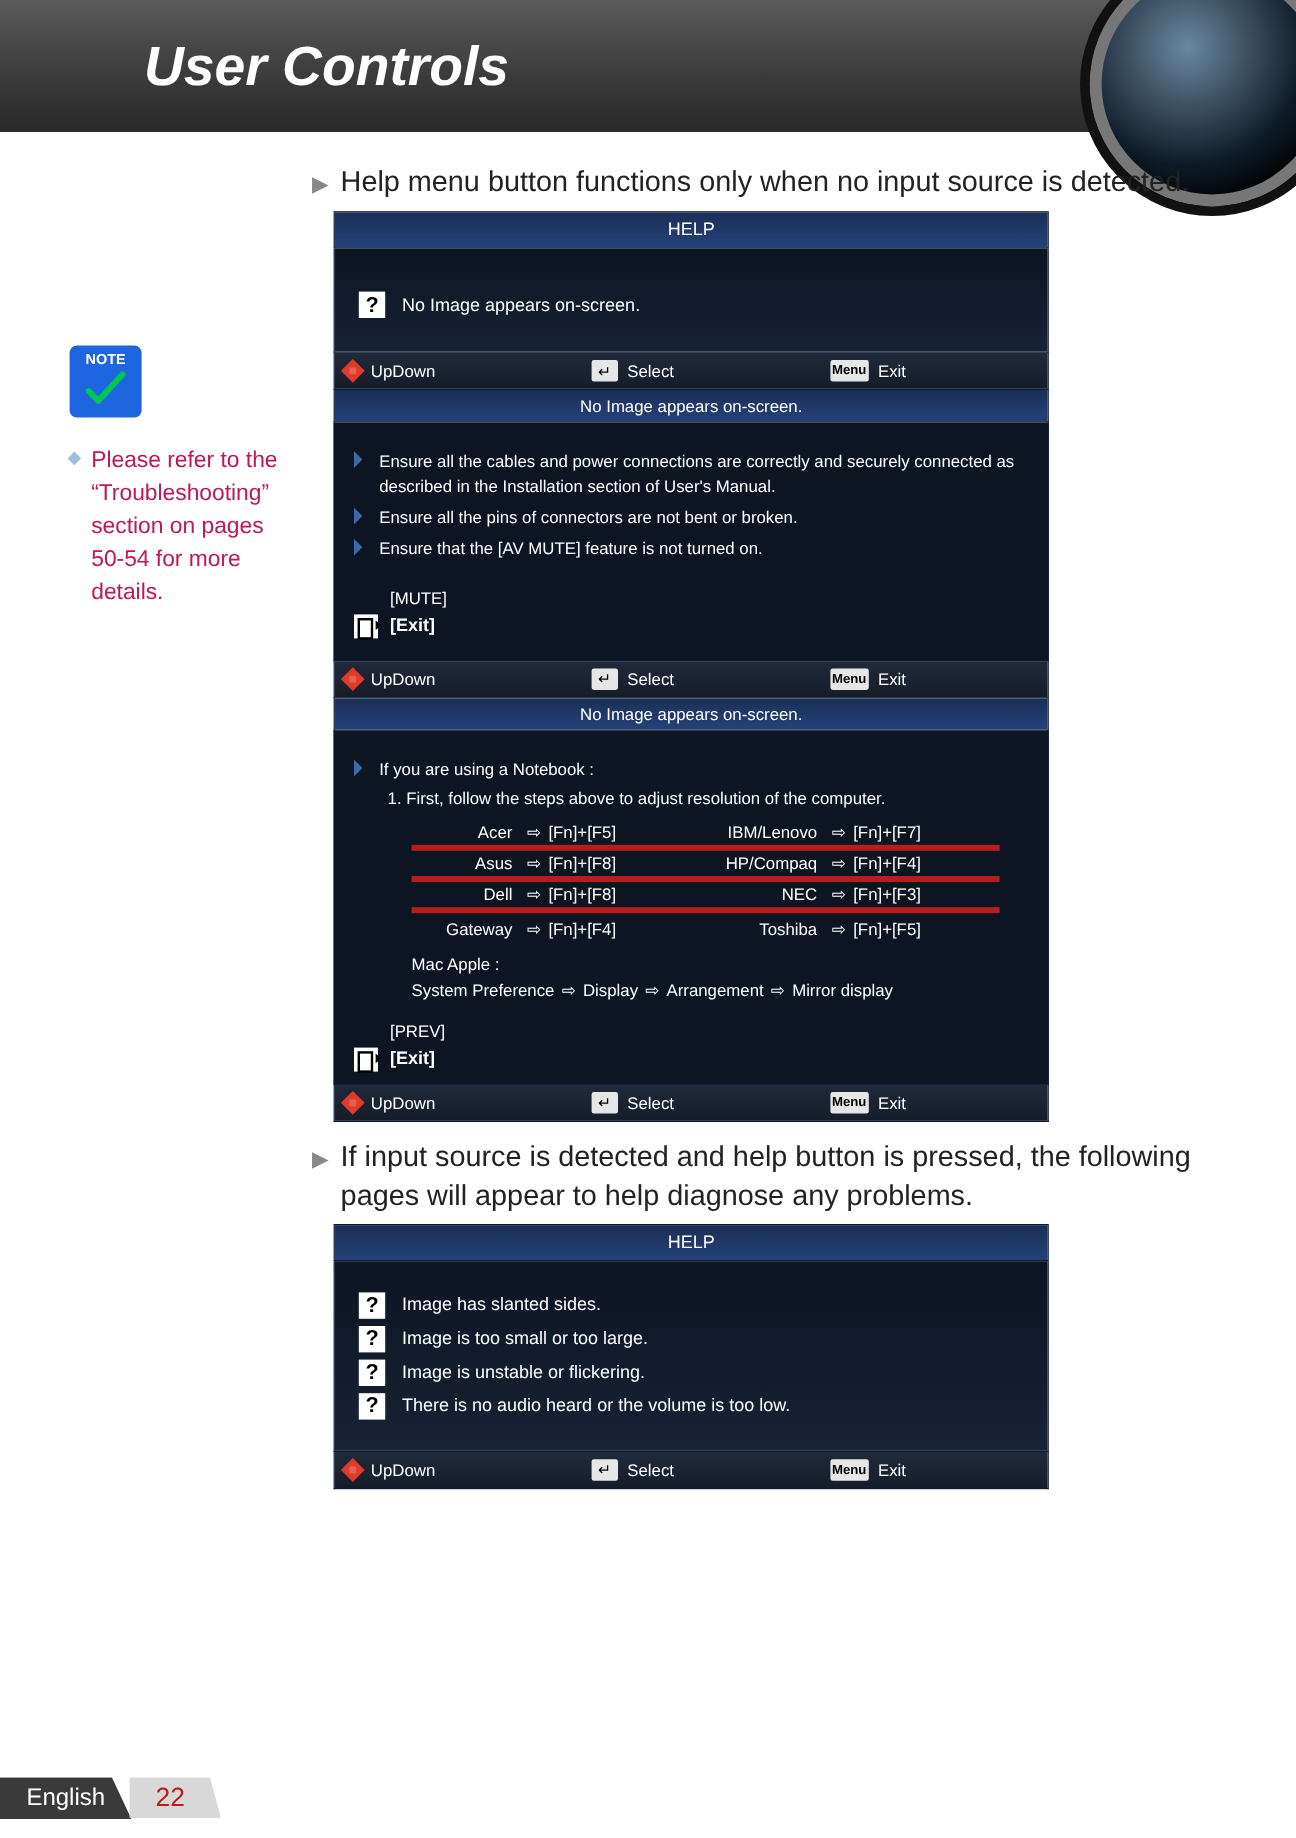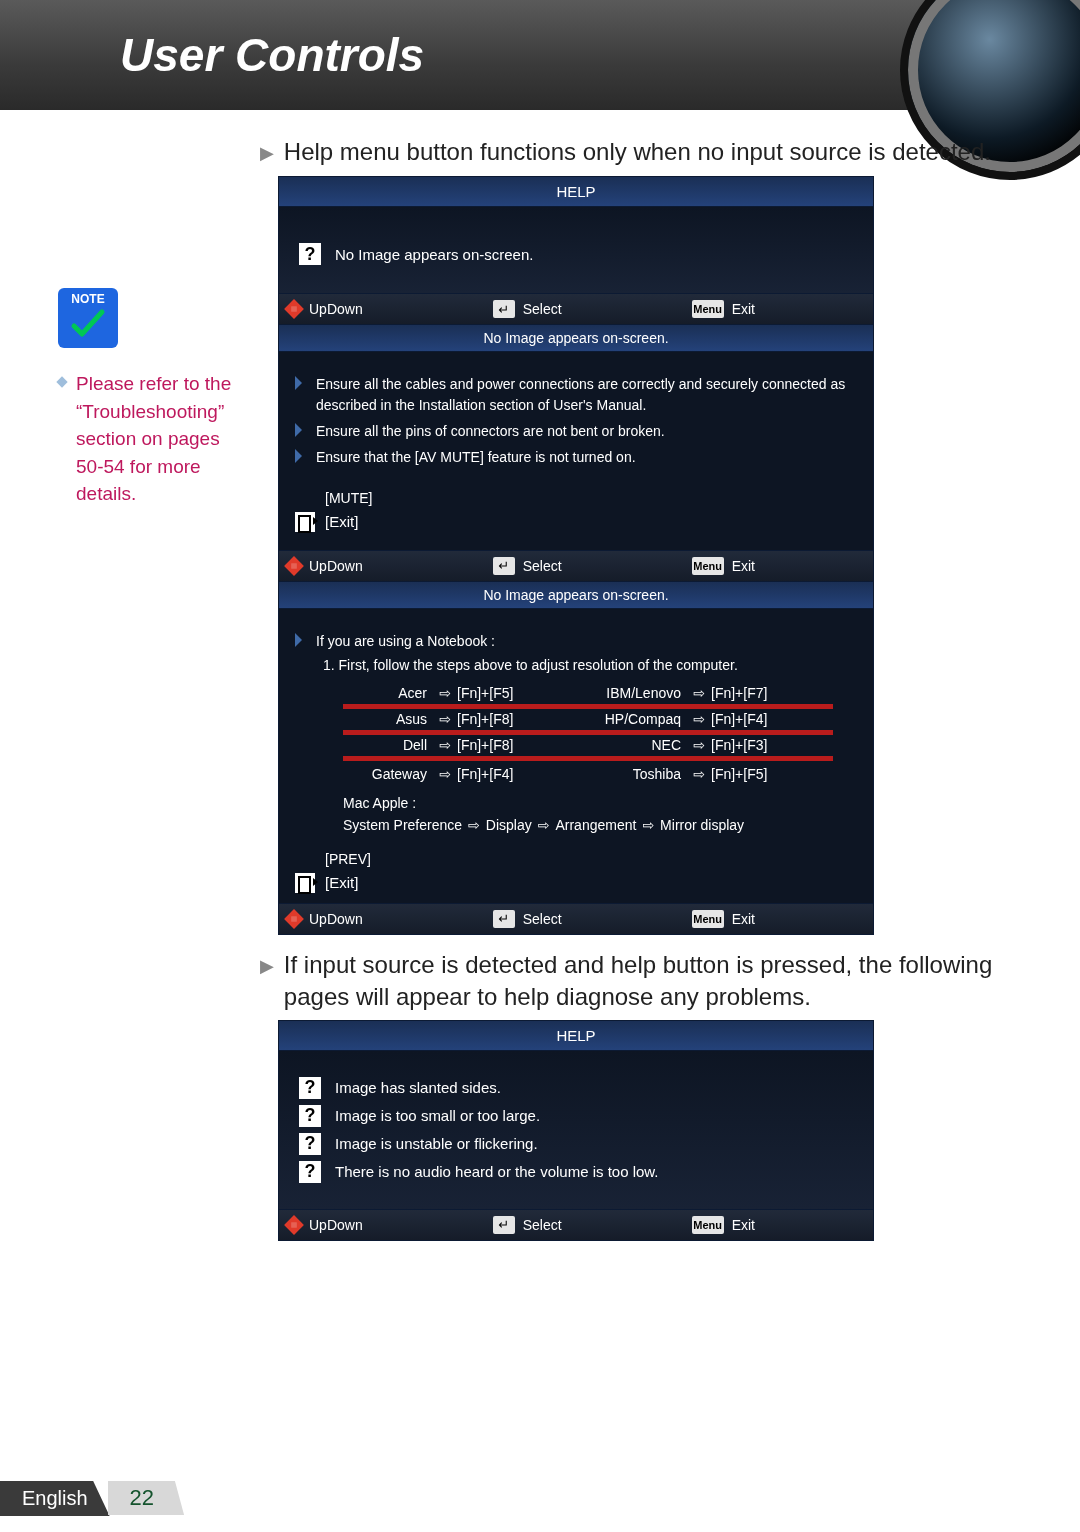--- a/index.html
+++ b/index.html
@@ -104,21 +104,21 @@
   .section-title {
     background: linear-gradient(#1a2f55,#24427a);
     text-align:center; padding:5px 0; font-size:14px; border:1px solid #0c1a33; border-top:none;
   }
   .tips-body { background:#0d1523; border:1px solid #0c1a33; border-top:none; padding:16px 16px 18px 16px; }
   .tip-row { display:flex; gap:14px; margin:6px 0; }
   .tri { width:0; height:0; border-top:7px solid transparent; border-bottom:7px solid transparent; border-left:7px solid #3f6aa8; margin-top:2px; flex:0 0 7px; }
   .tip-row p { font-size:14px; line-height:1.45; }
   .nav-inline { margin-top:22px; }
   .nav-inline .lbl { display:block; margin:6px 0 0 30px; font-size:14px; }
-  .exit-pair { display:flex; align-items:center; gap:10px; margin-top:6px; }
+  .exit-pair { display:flex; align-items:center; gap:10px; margin-top:6px;font-weight:bold; }
   .exit-icon {
     width:20px; height:20px; background:#fff; position:relative;
   }
   .exit-icon::after{
     content:""; position:absolute; right:-3px; top:5px; width:0;height:0;
     border-top:4px solid transparent; border-bottom:4px solid transparent; border-left:5px solid #000;
   }
   .exit-icon::before{
     content:""; position:absolute; left:3px; top:3px; width:9px; height:14px; border:2px solid #000;
   }
@@ -132,21 +132,21 @@
   .mac-row { margin:8px 0 0 48px; font-size:14px; }
   .mac-steps { margin:6px 0 0 48px; font-size:14px; display:flex; gap:6px; flex-wrap:wrap; }
   .page-footer {
     position:absolute; left:0; bottom:16px; display:flex; align-items:flex-start;
   }
   .foot-tab {
     background:#3a3a3a; color:#fff; padding:6px 22px; font-size:20px;
     clip-path: polygon(0 0, 85% 0, 100% 100%, 0 100%);
   }
   .foot-tab2 {
-    background:#d8d8d8; color:#14532d; padding:4px 30px 4px 22px; font-size:22px; font-weight:400;
+    background:#d8d8d8; color:#b91c1c; padding:4px 30px 4px 22px; font-size:22px; font-weight:400;
     clip-path: polygon(0 0, 88% 0, 100% 100%, 0 100%);
     margin-left:-2px;
   }
   .white-arrow { display:inline-block; }
 </style>
 </head>
 <body>
 
 <div class="page-header">
   <h1>User Controls</h1>

